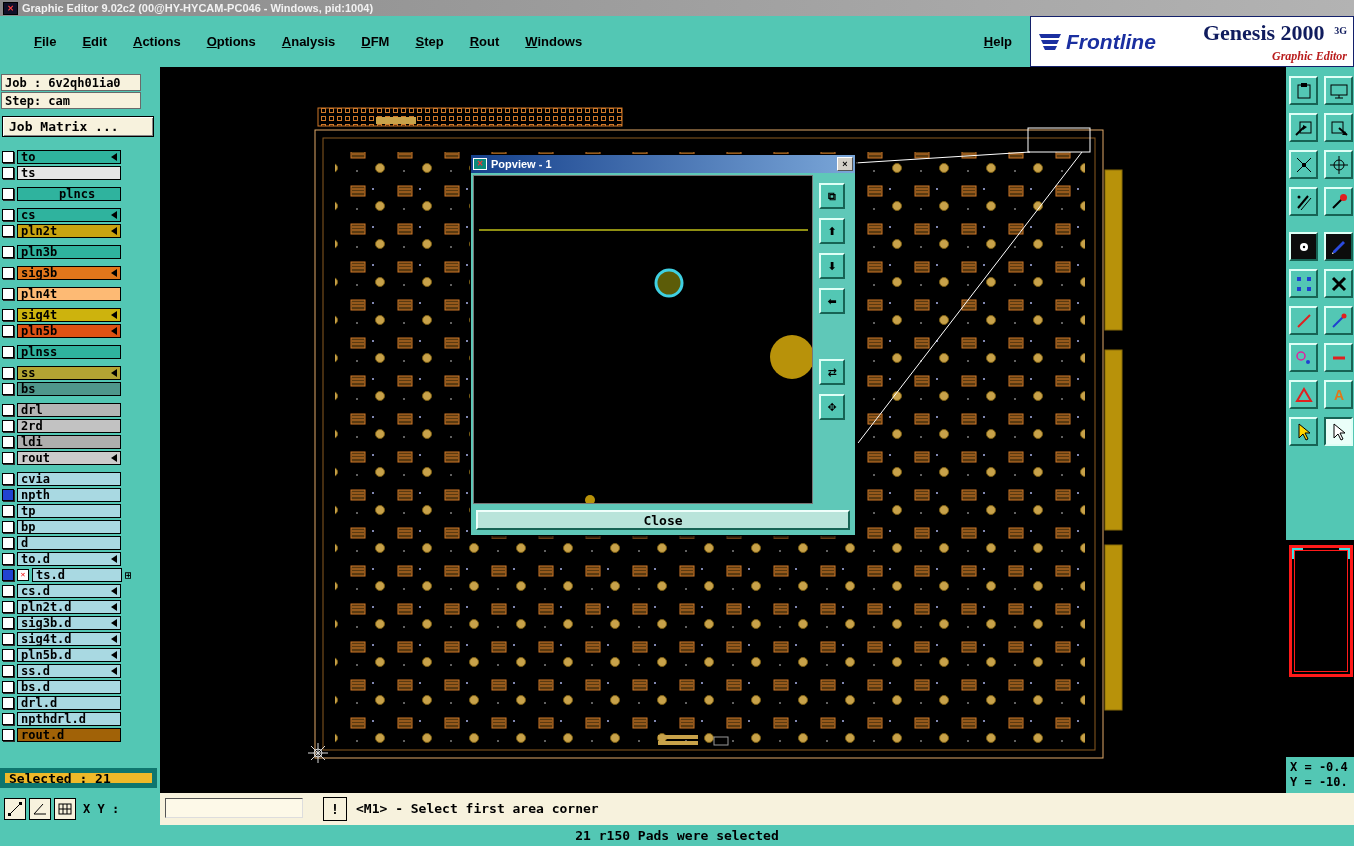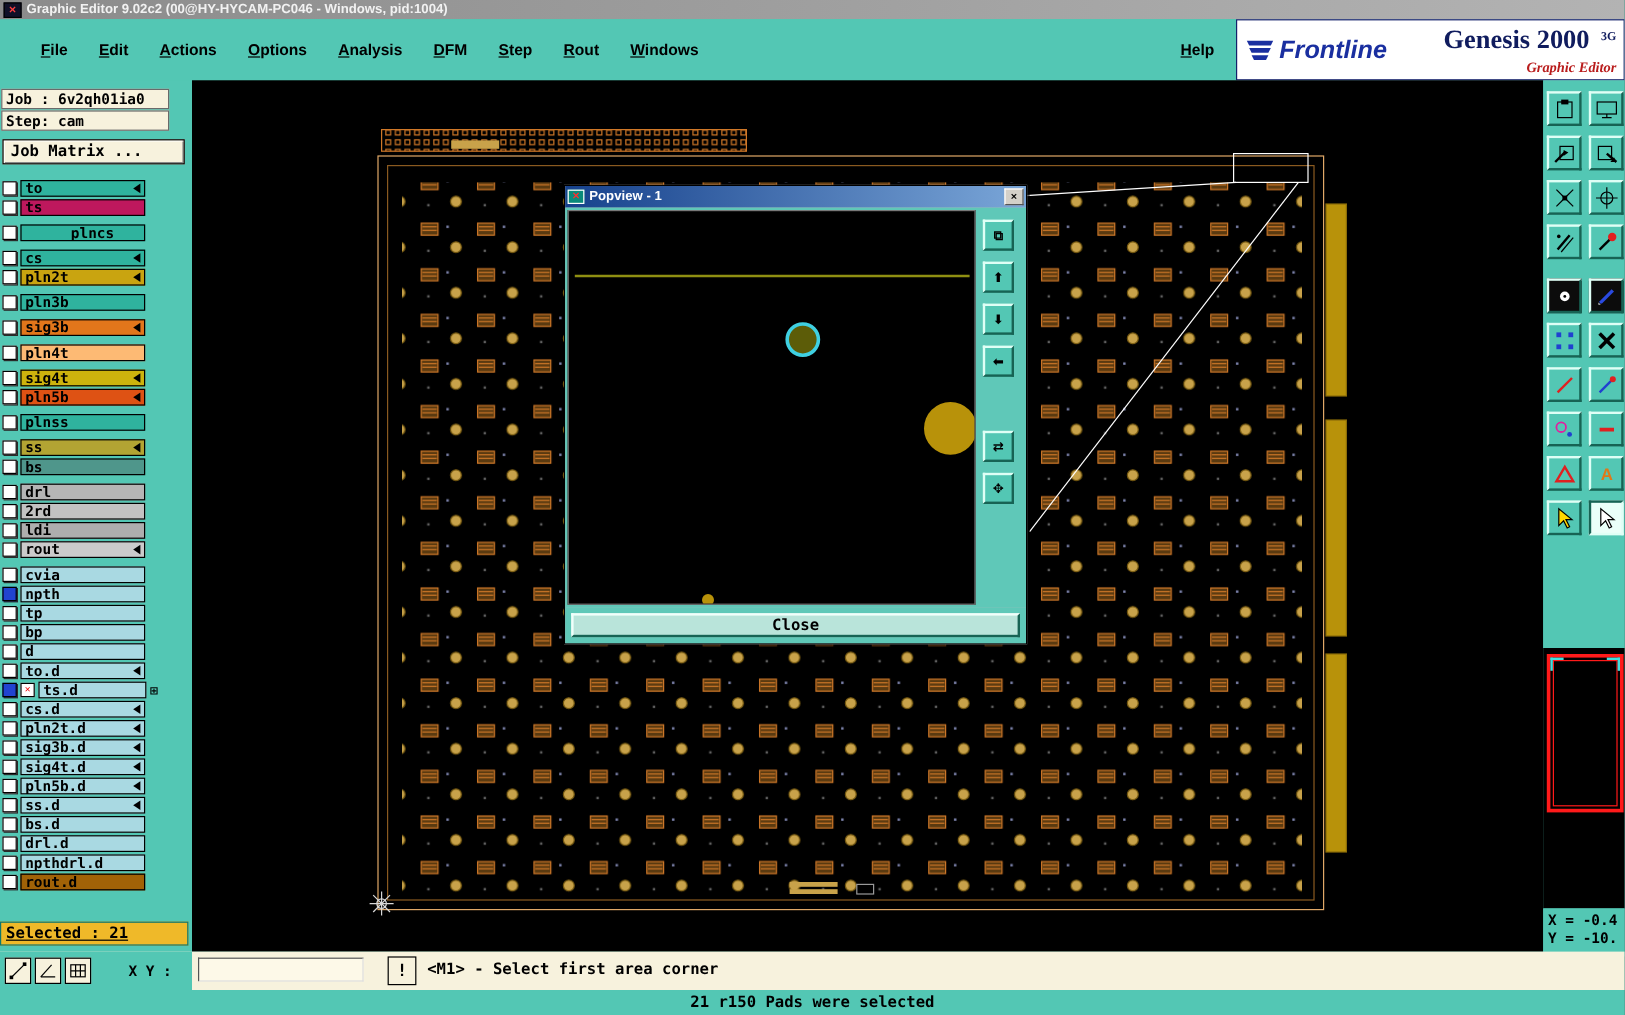--- a/index.html
+++ b/index.html
@@ -48,22 +48,22 @@
     padding:0 3px;font:bold 12px "DejaVu Sans Mono",monospace;color:#000;box-sizing:border-box;}
   .layer-arrow{margin-left:auto;width:0;height:0;border-top:4px solid transparent;
     border-bottom:4px solid transparent;border-right:6px solid #000;}
   .work-x{display:none;width:10px;height:10px;background:#fff;border:1px solid #000;color:#e00;
     font:bold 8px/10px "DejaVu Sans Mono",monospace;text-align:center;flex:0 0 auto;}
   .work-plus{display:none;font:bold 11px "DejaVu Sans Mono",monospace;color:#000;}
   .layer-row.work .work-x{display:block;}
   .layer-row.work .work-plus{display:block;}
   .layer-row.work .layer-cell{width:90px;}
   .selected-bar{position:absolute;left:0;top:701px;width:157px;height:20px;background:#efb929;
-    border:1px solid #0f766e;box-sizing:border-box;display:flex;align-items:center;padding-left:4px;
-    font:bold 13px "DejaVu Sans Mono",monospace;color:#000;text-decoration:underline;}
+    border:5px solid #0f766e;box-sizing:border-box;display:flex;align-items:center;padding-left:4px;
+    font:bold 13px "DejaVu Sans Mono",monospace;color:#000;}
 
   
   .canvas-area{position:absolute;left:160px;top:67px;width:1126px;height:726px;background:#000;}
 
   
   .popview{position:absolute;left:470px;top:154px;width:384px;background:#bdbdbd;border:1px solid #000;
     box-shadow:2px 2px 0 rgba(0,0,0,.6);z-index:5;}
   .pv-title{height:18px;background:linear-gradient(90deg,#16418c,#7aa6d8);display:flex;align-items:center;
     gap:4px;padding:0 2px;color:#fff;font:bold 11px "Liberation Sans",sans-serif;}
   .pv-icon{width:12px;height:10px;background:#0a8a7a;color:#ff3030;font:bold 8px/10px "Liberation Sans",sans-serif;
@@ -97,21 +97,21 @@
   .ov-tick-tr{position:absolute;right:0;top:0;width:9px;height:9px;border-right:2px solid #40e0e0;border-top:2px solid #40e0e0;}
   .coords-panel{position:absolute;left:1286px;top:757px;width:68px;height:40px;background:#53c7b4;
     font:bold 12px "DejaVu Sans Mono",monospace;color:#000;padding:3px 0 0 4px;box-sizing:border-box;line-height:15px;}
 
   
   .bottom-bar{position:absolute;left:0;top:793px;width:1354px;height:32px;background:#f7f2dd;}
   .bb-left{position:absolute;left:0;top:0;width:160px;height:32px;background:#53c7b4;display:flex;
     align-items:center;gap:3px;padding-left:4px;box-sizing:border-box;}
   .bb-btn{width:22px;height:22px;background:#f7f2dd;border:1px solid #000;display:flex;
     align-items:center;justify-content:center;padding:0;}
-  .bb-xy{margin-left:28px;font:bold 12px "DejaVu Sans Mono",monospace;color:#000;}
+  .bb-xy{margin-left:4px;font:bold 12px "DejaVu Sans Mono",monospace;color:#000;}
   .bb-input{position:absolute;left:165px;top:5px;width:138px;height:20px;background:#fdf9e8;
     border:1px solid;border-color:#555 #ddd #ddd #555;font:12px "DejaVu Sans Mono",monospace;padding:0 3px;box-sizing:border-box;}
   .bb-alert{position:absolute;left:323px;top:4px;width:24px;height:24px;background:#f7f2dd;border:1px solid #000;
     font:bold 14px "DejaVu Sans Mono",monospace;color:#000;padding:0;}
   .bb-prompt{position:absolute;left:356px;top:8px;font:bold 13px "DejaVu Sans Mono",monospace;color:#000;}
 
   
   .status-bar{position:absolute;left:0;top:825px;width:1354px;height:21px;background:#53c7b4;
     text-align:center;font:bold 13px "DejaVu Sans Mono",monospace;color:#000;padding-top:3px;box-sizing:border-box;}
 </style>
@@ -168,21 +168,21 @@
 
       <span class="layer-cell" style="background: rgb(47, 179, 158);">
         <span class="layer-label">to</span>
         <span class="layer-arrow"></span>
       </span>
 
     </div>
         <div class="layer-row">
       <span class="chk"></span>
 
-      <span class="layer-cell" style="background: #be185d;">
+      <span class="layer-cell" style="background: #e5e5e5;">
         <span class="layer-label">ts</span>
         <span class="layer-arrow" style="visibility: hidden;"></span>
       </span>
 
     </div>
         <div class="layer-row" style="margin-top: 5px;">
       <span class="chk"></span>
 
       <span class="layer-cell" style="background: rgb(47, 179, 158); padding-left: 41px;">
         <span class="layer-label">plncs</span>

